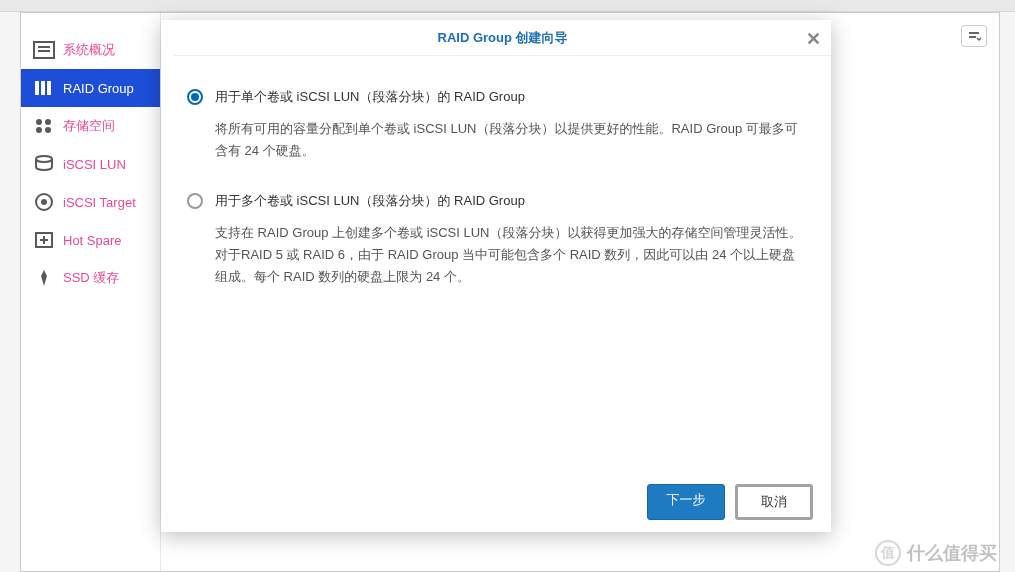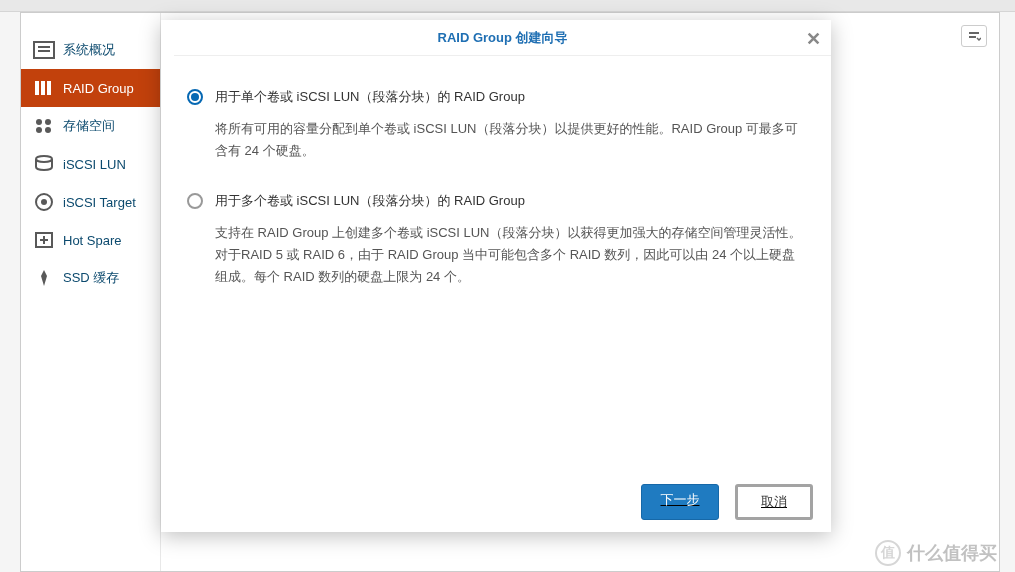--- a/index.html
+++ b/index.html
@@ -3,40 +3,40 @@
   <meta charset="utf-8">
   <style>
     * { margin: 0; padding: 0; box-sizing: border-box; font-family: -apple-system, "Microsoft YaHei", Arial, sans-serif; }
     body { width: 1015px; height: 572px; background: #f5f5f5; position: relative; overflow: hidden; }
     
     .topbar { height: 12px; background: #e8e8e8; border-bottom: 1px solid #d5d5d5; position: relative; }
     
     .main-window { position: absolute; top: 12px; left: 20px; right: 15px; height: 560px; background: #fff; border: 1px solid #ccc; display: flex; }
     
     .sidebar { width: 140px; background: #fff; border-right: 1px solid #e8e8e8; padding-top: 18px; }
-    .sidebar-item { display: flex; align-items: center; padding: 8px 10px; font-size: 13px; color: #0c4a6e; cursor: pointer; }
-    .sidebar-item.active { background: #c2410c; color: #fff; }
+    .sidebar-item { display: flex; align-items: center; padding: 8px 10px; font-size: 13px; color: #ec4899; cursor: pointer; }
+    .sidebar-item.active { background: #1d4ed8; color: #fff; }
     .sidebar-item .icon { width: 26px; height: 22px; display: flex; align-items: center; justify-content: center; margin-right: 6px; flex-shrink: 0; }
     
     .sort-btn { position: absolute; top: 25px; right: 28px; width: 26px; height: 22px; border: 1px solid #ccc; border-radius: 3px; display: flex; align-items: center; justify-content: center; background: #fff; cursor: pointer; }
     
     .modal { position: absolute; top: 20px; left: 161px; width: 670px; height: 512px; background: #fff; box-shadow: 0 4px 20px rgba(0,0,0,.25); display: flex; flex-direction: column; z-index: 100; }
     .modal-title { height: 36px; display: flex; align-items: center; justify-content: center; color: #1F6FB3; font-size: 13px; font-weight: bold; border-bottom: 1px solid #eee; position: relative; margin-left: 13px; }
     .modal-close { position: absolute; right: 10px; top: 8px; font-size: 18px; color: #888; cursor: pointer; }
     .modal-banner { background: linear-gradient(#2F7CC4, #1A5FA3); color: #fff; padding: 30px 22px 26px; font-size: 16px; font-weight: bold; }
     .modal-body { flex: 1; padding: 32px 26px; font-size: 13px; color: #333; overflow: auto; }
     
     .radio-row { display: flex; align-items: flex-start; margin-bottom: 12px; }
     .radio { width: 16px; height: 16px; border: 2px solid #999; border-radius: 50%; margin-right: 12px; margin-top: 1px; flex-shrink: 0; position: relative; cursor: pointer; }
     .radio.selected { border-color: #0668B3; }
     .radio.selected::after { content: ""; position: absolute; left: 2px; top: 2px; width: 8px; height: 8px; background: #0668B3; border-radius: 50%; }
     .radio-label { font-size: 13px; color: #333; }
     .radio-desc { margin-left: 28px; margin-bottom: 30px; color: #555; line-height: 1.7; font-size: 13px; }
     
-    .modal-footer { padding: 12px 18px; display: flex; justify-content: flex-end; gap: 16px; text-decoration: underline; }
+    .modal-footer { padding: 12px 18px; display: flex; justify-content: flex-end; gap: 10px; }
     .btn { min-width: 78px; padding: 6px 18px; font-size: 13px; border-radius: 3px; cursor: pointer; text-align: center; }
     .btn-primary { background: #1F7BC1; color: #fff; border: 1px solid #1668A8; }
     .btn-default { background: #fff; color: #333; border: 3px solid #a3a3a3; }
     
     .watermark { position: absolute; right: 18px; bottom: 6px; display: flex; align-items: center; color: #999; font-size: 18px; font-weight: bold; opacity: .6; z-index: 200; }
     .watermark .wm-logo { width: 26px; height: 26px; border: 2px solid #bbb; border-radius: 50%; margin-right: 6px; display:flex; align-items:center; justify-content:center; font-size:14px; color:#bbb;}
   </style>
 </head>
 <body>
 

